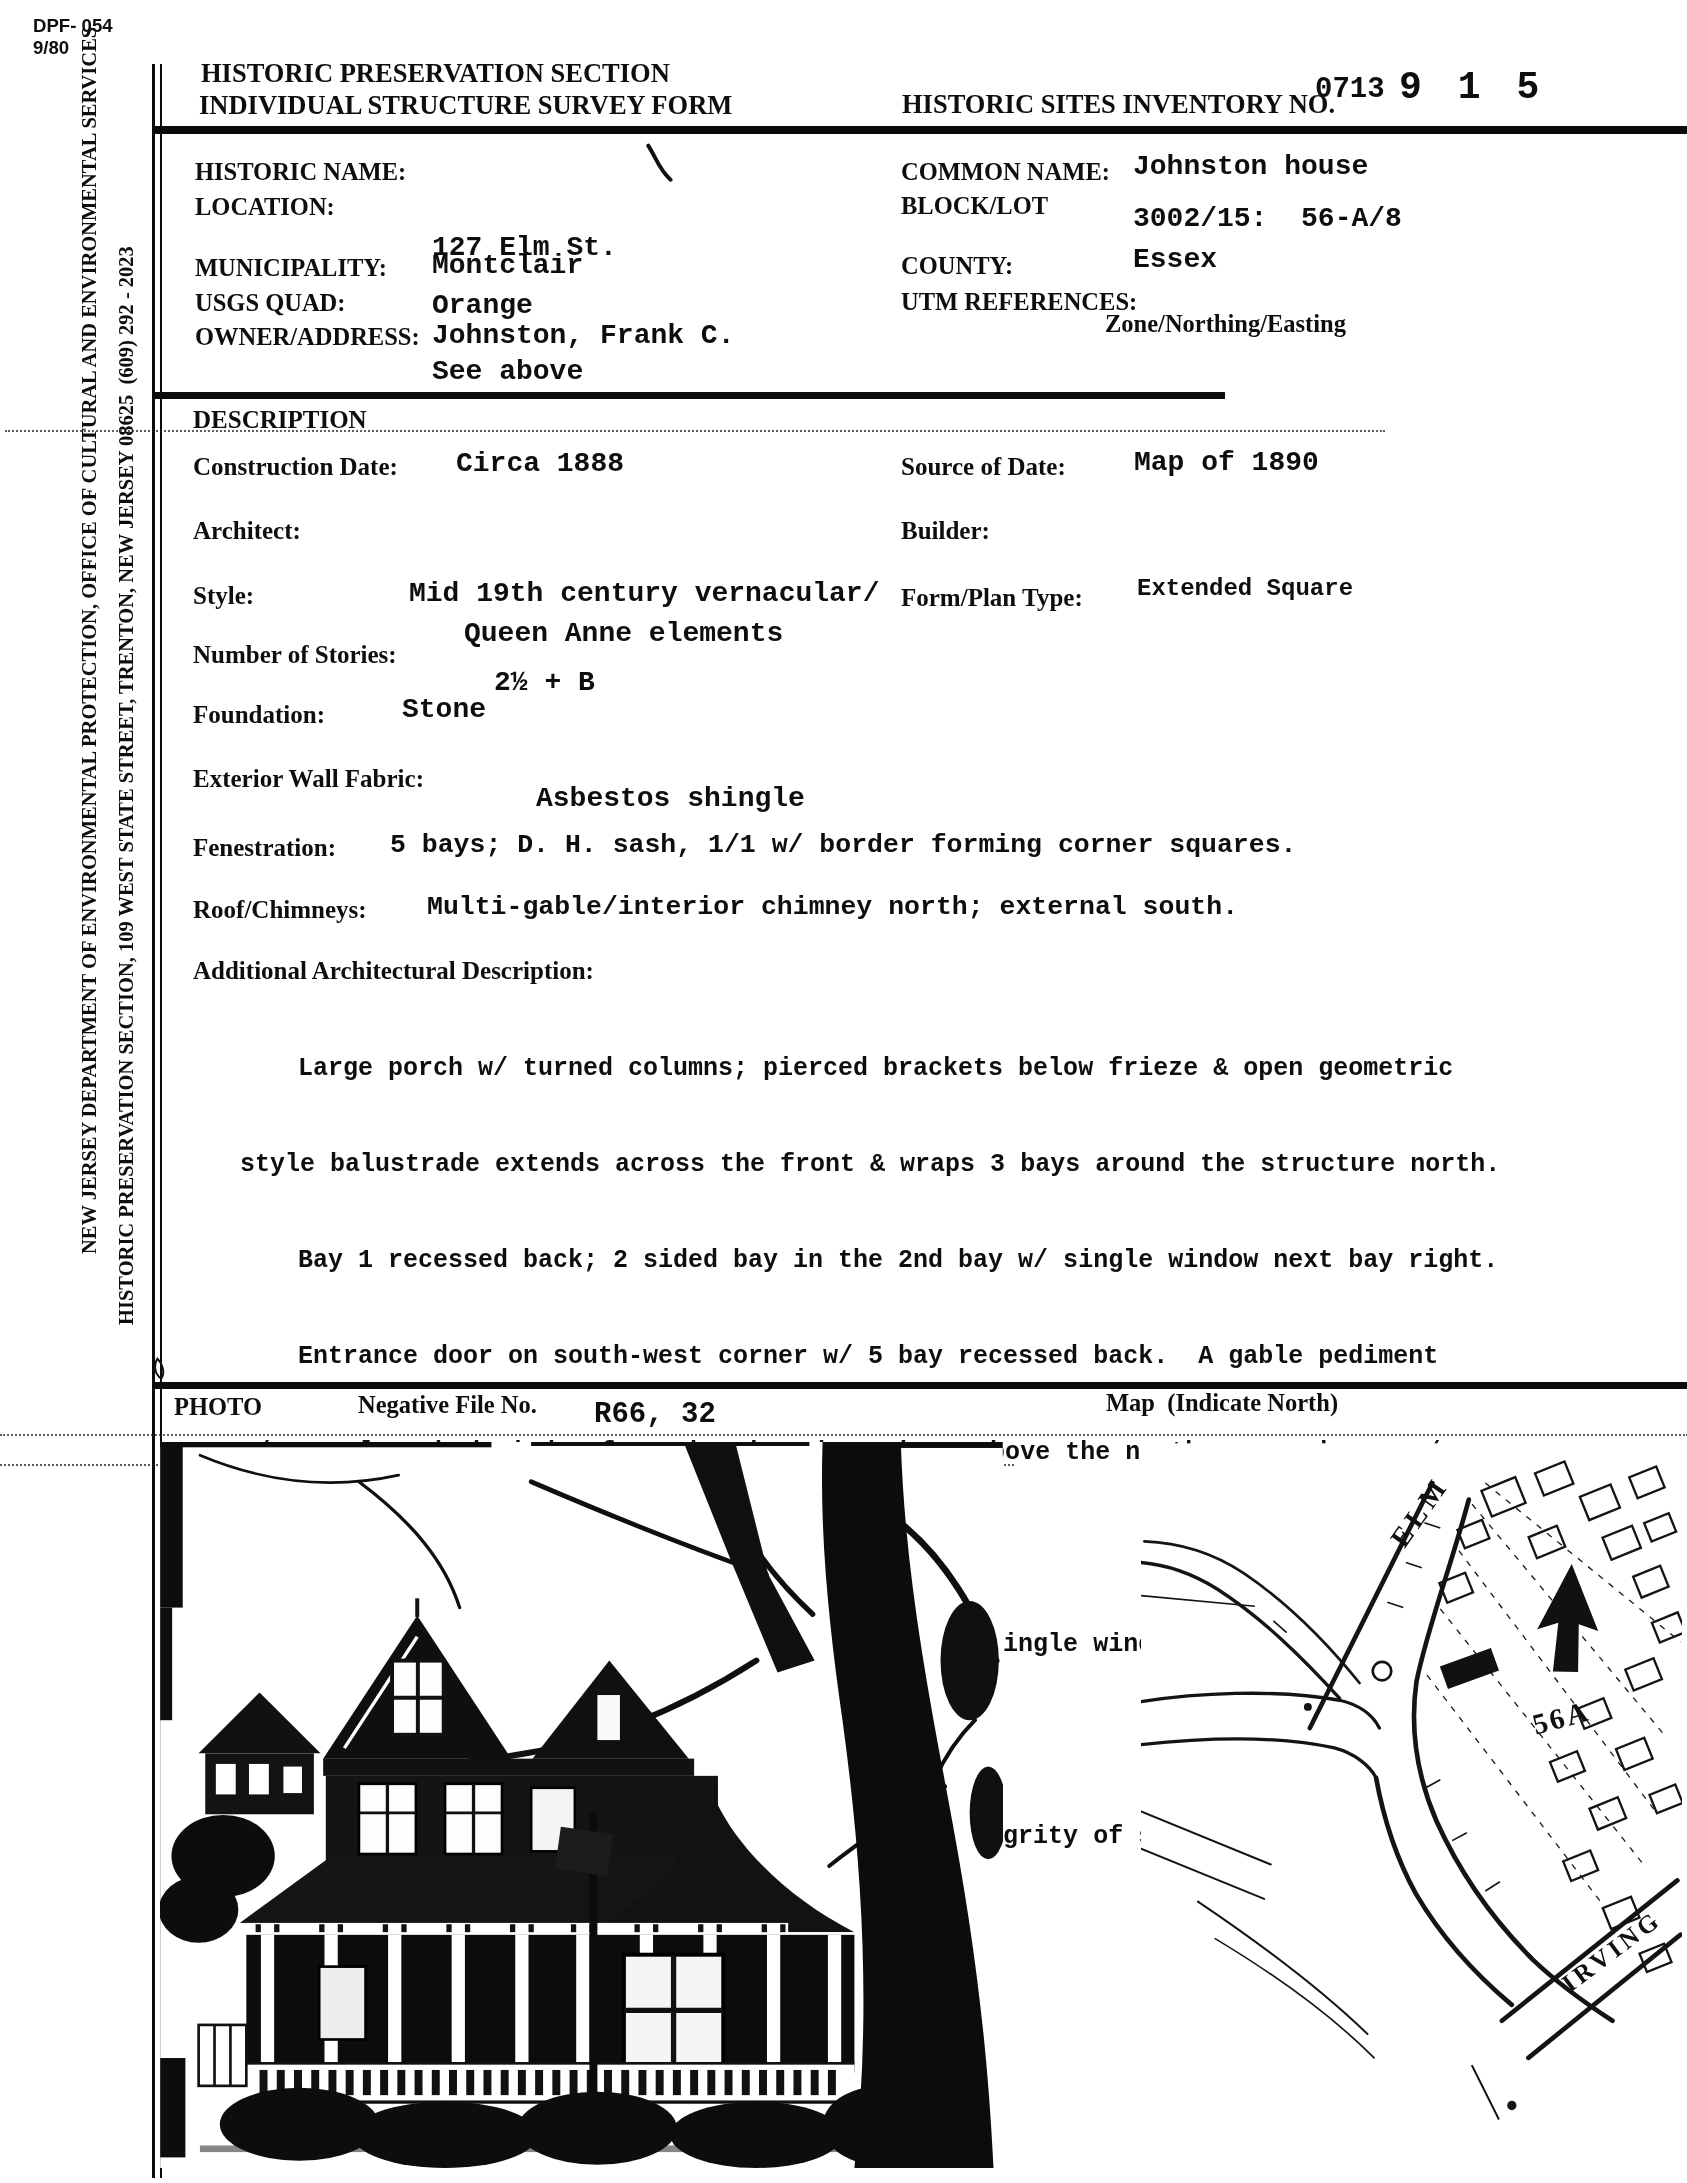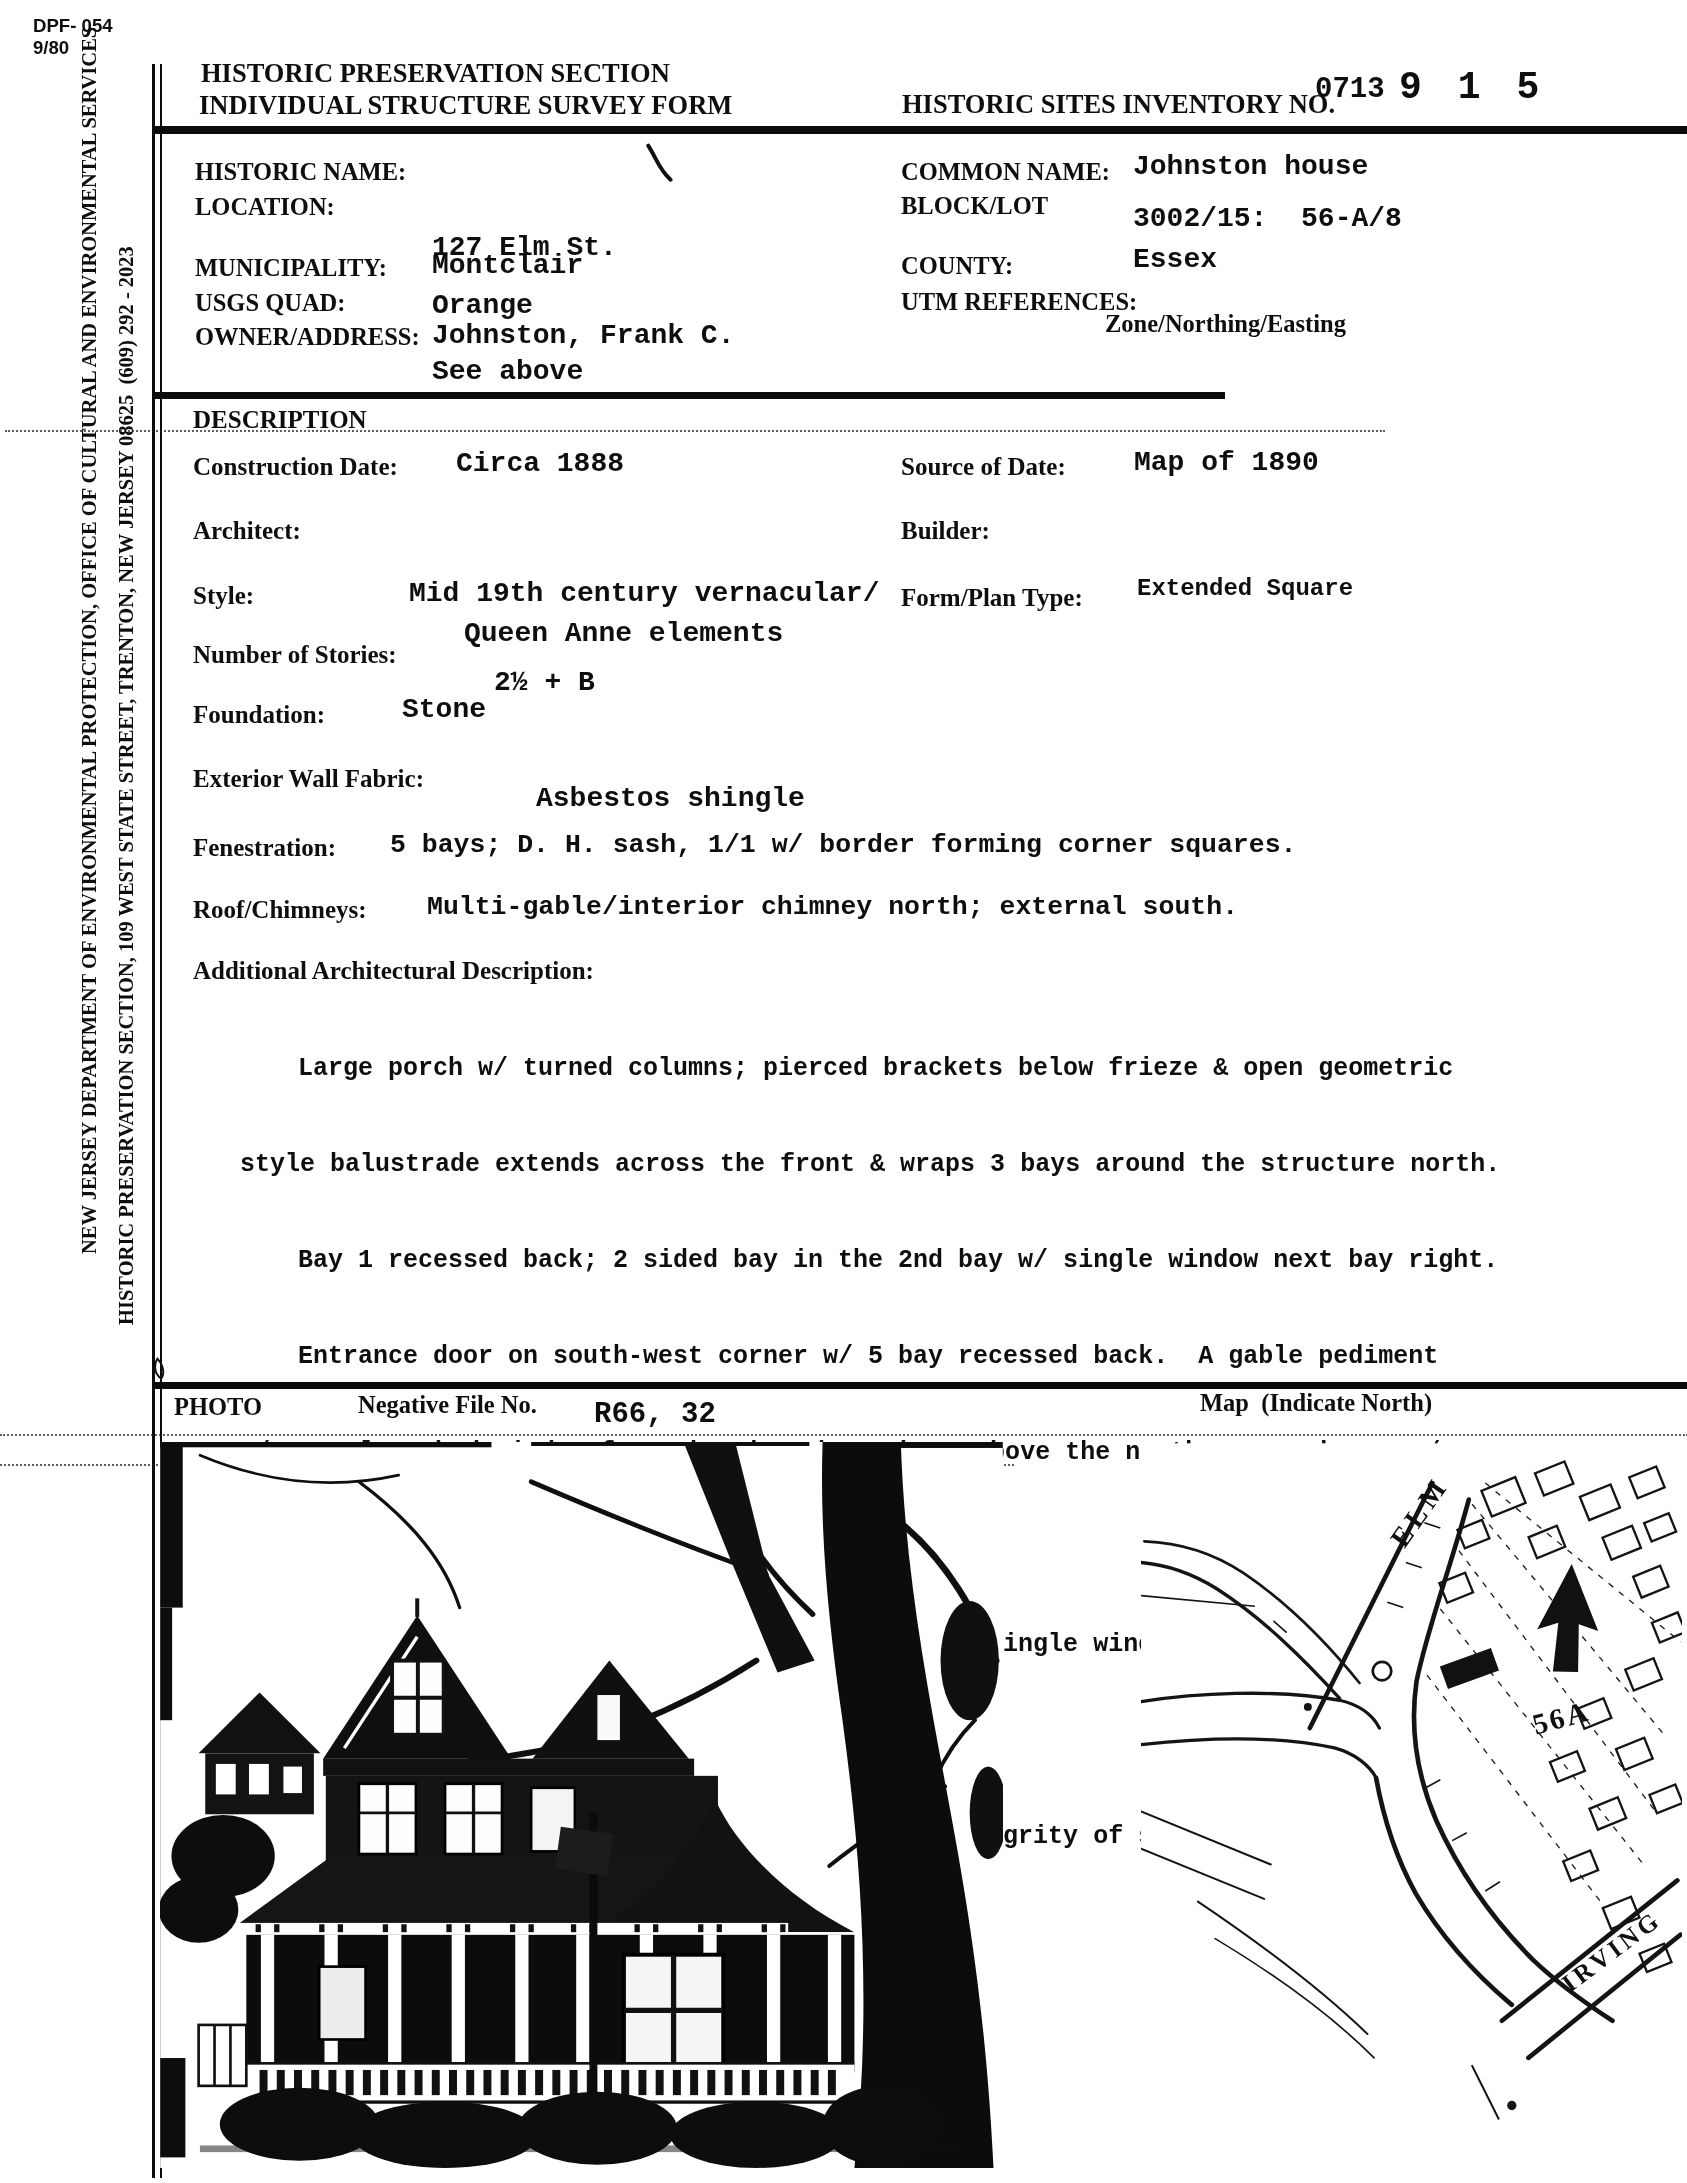--- a/index.html
+++ b/index.html
@@ -109,21 +109,21 @@
     <div>w/central arched window forms bracketed overhang above the north corner bays, w/</div>
     <div>2 single windows below.</div>
     <div class="ind">Gable w/ lower roof above the entrance, shows single windows both elevations.</div>
     <div class="ind">Brackets below all side gable roofs.</div>
     <div class="ind">Alterations/modifications:  Siding impairs integrity of structure.</div>
   </div>
 
   <div class="abs lab" style="left:174px;top:1393px;font-size:24.5px;">PHOTO</div>
   <div class="abs lab" style="left:358px;top:1391px;font-size:24.5px;">Negative File No.</div>
   <div class="abs typ" style="left:594px;top:1398px;font-size:29px;">R66, 32</div>
-  <div class="abs lab" style="left:1200px;top:1389px;font-size:24.5px;">Map  (Indicate North)</div>
+  <div class="abs lab" style="left:1106px;top:1389px;font-size:24.5px;">Map  (Indicate North)</div>
   <svg class="abs" style="left:152px;top:1356px;" width="20" height="26.5" viewBox="0 0 30 40">
       <path d="M8,4 C2,14 4,28 14,34 C20,26 16,12 8,4 Z" stroke="#111" stroke-width="3" fill="none"></path>
     </svg>
 
   <svg class="abs" style="left:160px;top:1442px;" width="843" height="726" viewBox="0 0 1272 1096">
     <rect width="1272" height="1096" fill="#ffffff"></rect>
     <g fill="#0d0d0d">
       <rect x="0" y="0" width="500" height="8"></rect>
         <rect x="560" y="0" width="420" height="6"></rect>
         <rect x="1020" y="0" width="252" height="9"></rect>

